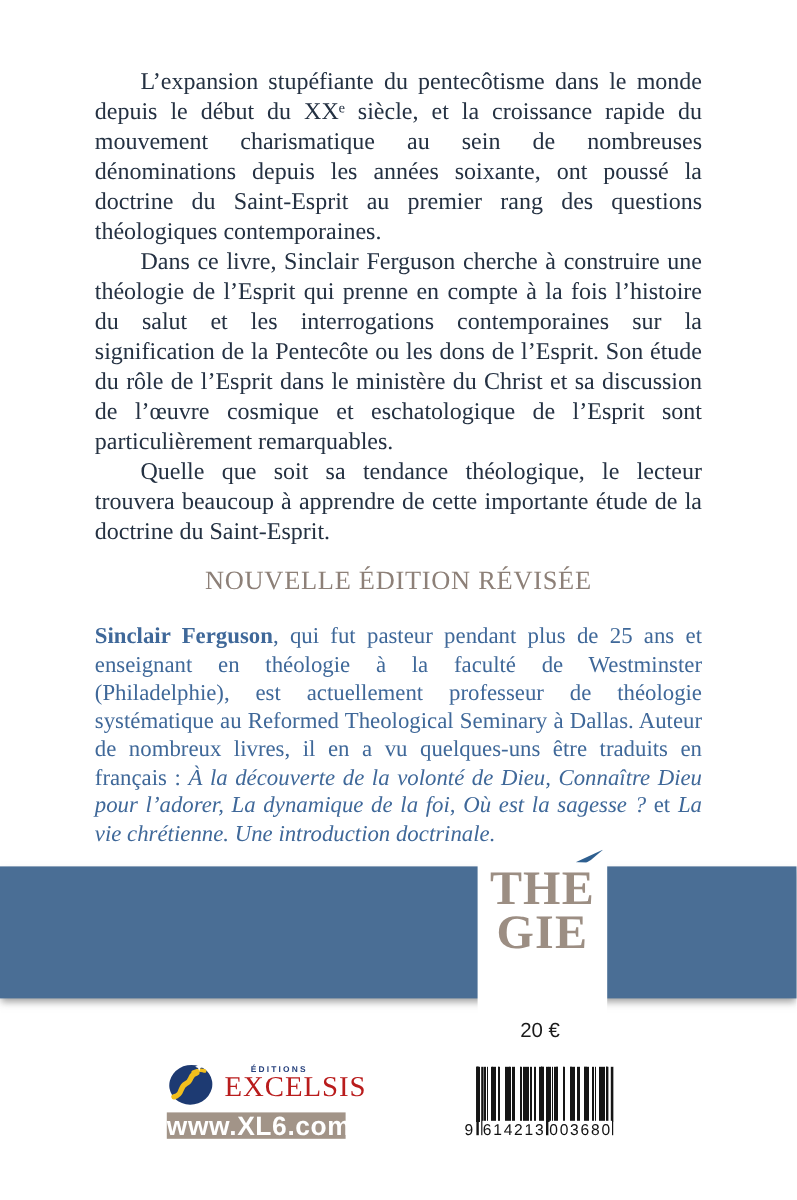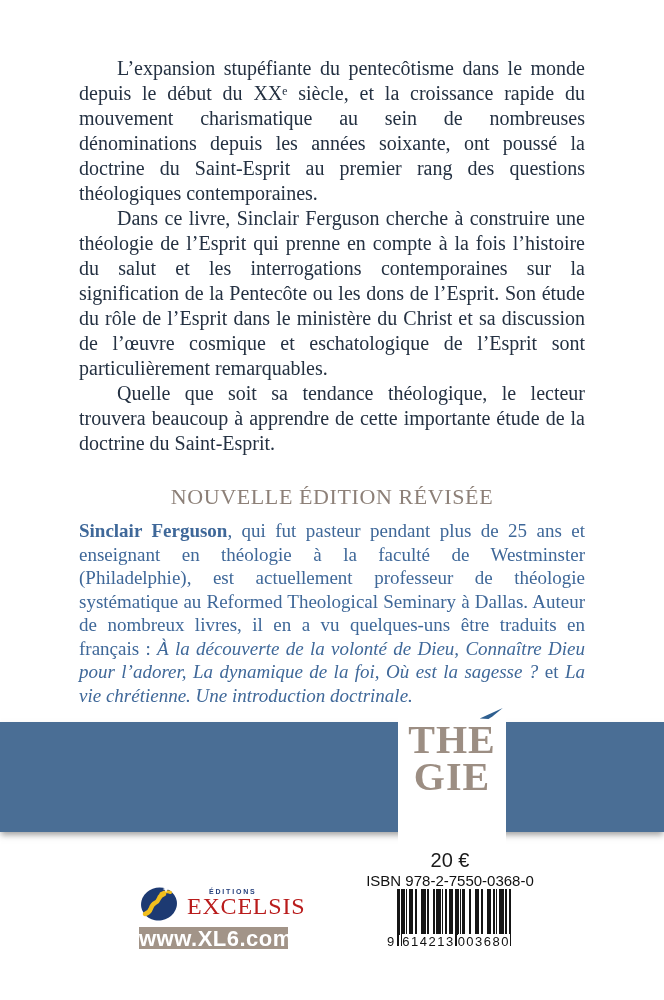--- a/index.html
+++ b/index.html
@@ -18,21 +18,21 @@
     left: 79px; top: 56px; width: 506px;
     font-size: 20px; line-height: 25px;
     color: #243142;
     text-align: justify;
   }
   .copy p { margin: 0; text-indent: 38px; }
 
   
   .edition-heading {
     position: absolute;
-    left: 0; right: 0; top: 484px;
+    left: 0; right: 0; top: 471px;
     text-align: center;
     font-size: 22px;
     letter-spacing: 0.6px;
     color: #8d8078;
   }
 
   
   .bio {
     position: absolute;
     left: 79px; top: 519px; width: 506px;
@@ -74,21 +74,21 @@
     background: #2e5f90;
     clip-path: polygon(0 96%, 100% 0, 55% 78%, 38% 100%);
   }
 
   
   .price {
     position: absolute;
     left: 387px; top: 849px; width: 126px;
     text-align: center;
     font-family: "Liberation Sans", sans-serif;
-    font-size: 20px; color: #1a1a1a;
+    font-size: 17px; color: #1a1a1a;
   }
   .isbn {
     position: absolute;
     left: 350px; top: 872px; width: 200px;
     text-align: center;
     font-family: "Liberation Sans", sans-serif;
     font-size: 15px; color: #111111;
   }
   .barcode {
     position: absolute;
@@ -167,21 +167,20 @@
 
   <div class="bio"><span class="b">Sinclair Ferguson</span><span>, qui fut pasteur pendant plus de 25 ans et enseignant en théologie à la faculté de Westminster (Philadelphie), est actuellement professeur de théologie systématique au Reformed Theological Seminary à Dallas. Auteur de nombreux livres, il en a vu quelques-uns être traduits en français : </span><span class="i">À la découverte de la volonté de Dieu, Connaître Dieu pour l’adorer, La dynamique de la foi, Où est la sagesse ? </span><span>et </span><span class="i">La vie chrétienne. Une introduction doctrinale.</span></div>
 
   <div class="band"></div>
   <div class="collection-box">
     <div class="col-line"><span>TH</span><span class="e-wrap"><span>E</span><span class="accent-wedge"></span></span></div>
     <div class="col-line">GIE</div>
   </div>
 
   <div class="price">20 €</div>
-  <div class="isbn">ISBN 978-2-7550-0368-0</div>
   <div class="barcode">
     <div class="bars"></div>
     <div class="guard g1"></div>
     <div class="guard g2"></div>
     <div class="guard g3"></div>
     <div class="guard g4"></div>
     <div class="guard g5"></div>
     <div class="guard g6"></div>
     <div class="digits">
       <span class="d9">9</span>

